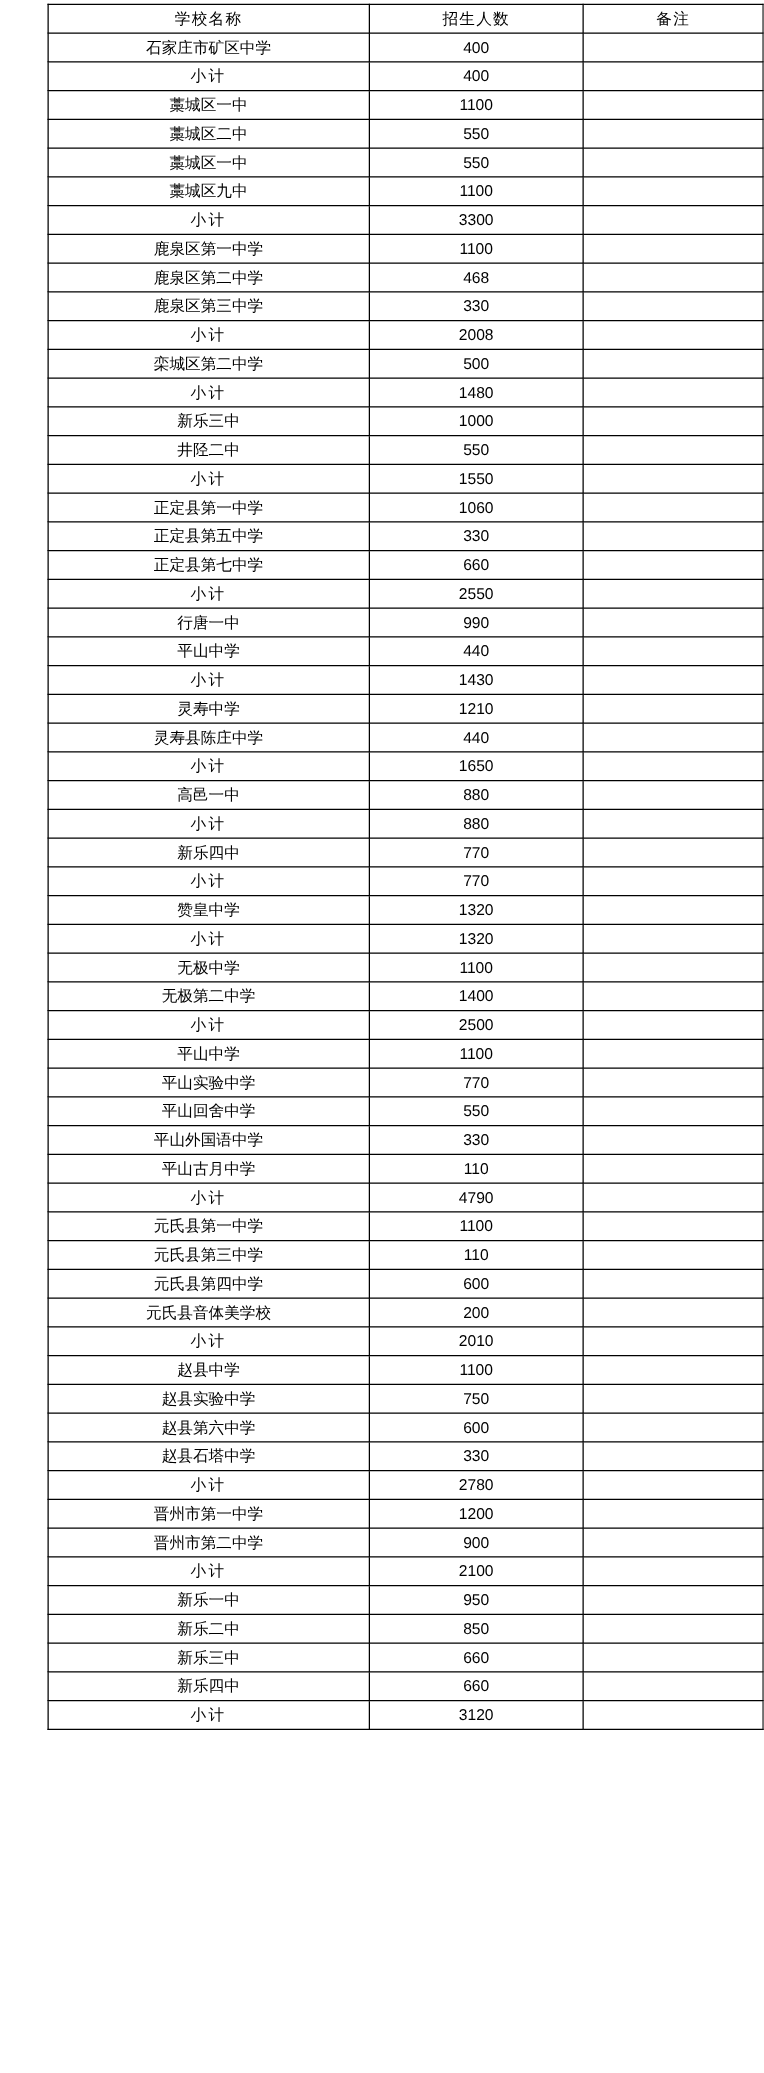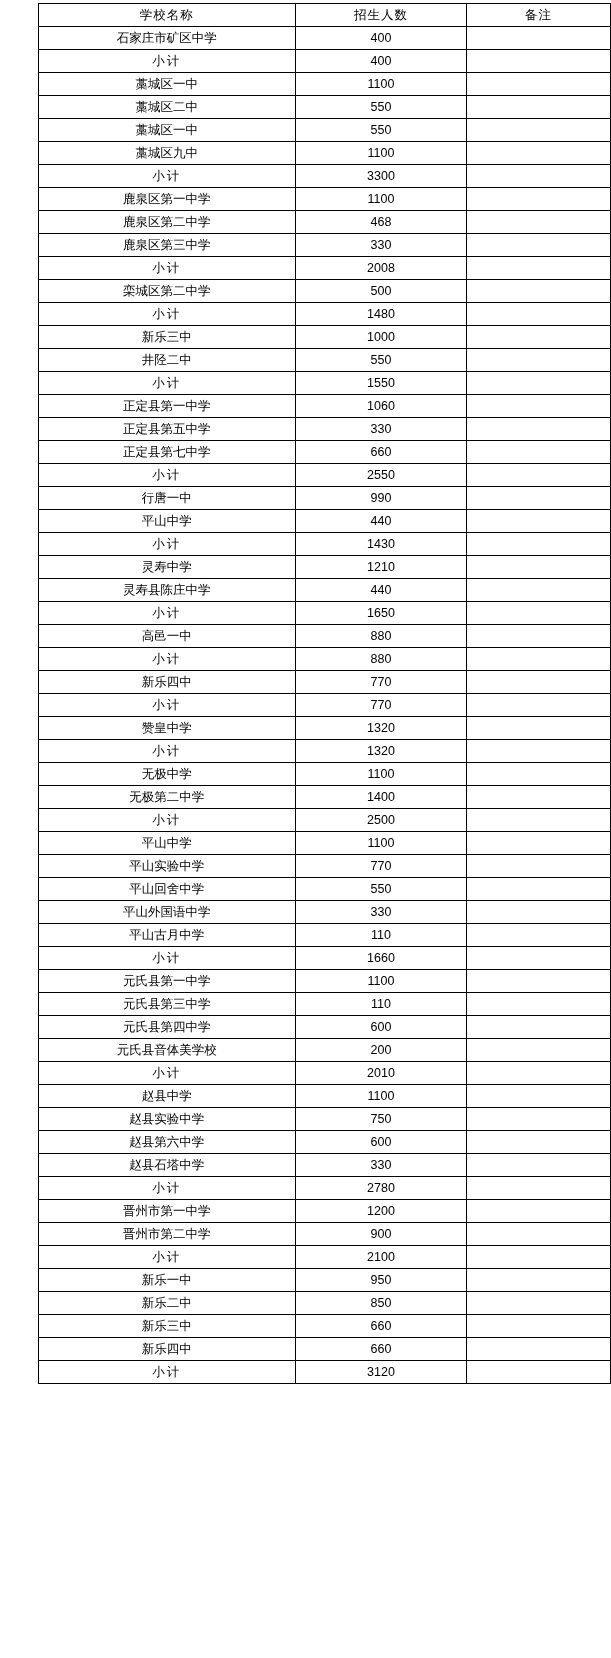--- a/index.html
+++ b/index.html
@@ -263,21 +263,21 @@
           <td>330</td>
           <td></td>
         </tr>
         <tr>
           <td>平山古月中学</td>
           <td>110</td>
           <td></td>
         </tr>
         <tr>
           <td class="subtotal">小计</td>
-          <td>1660</td>
+          <td>4790</td>
           <td></td>
         </tr>
         <tr>
           <td>元氏县第一中学</td>
           <td>1100</td>
           <td></td>
         </tr>
         <tr>
           <td>元氏县第三中学</td>
           <td>110</td>

